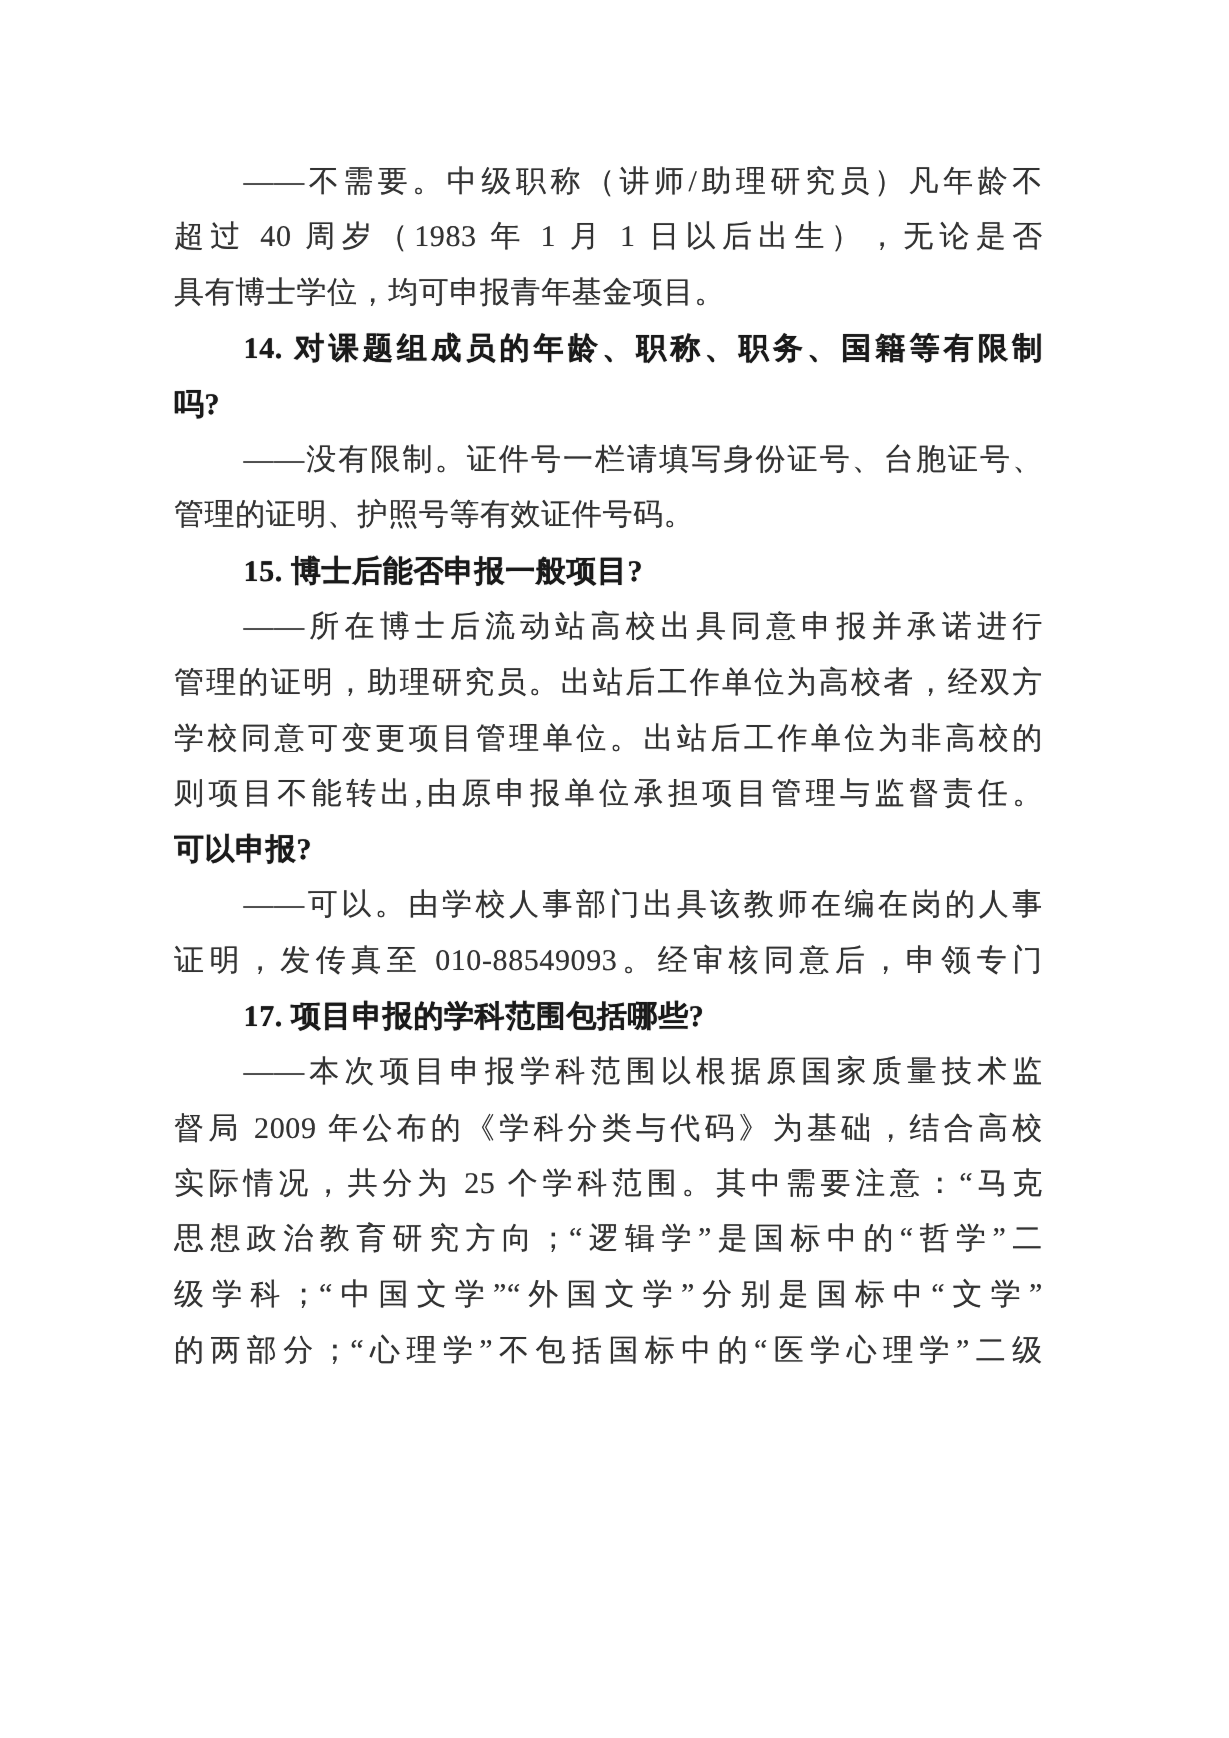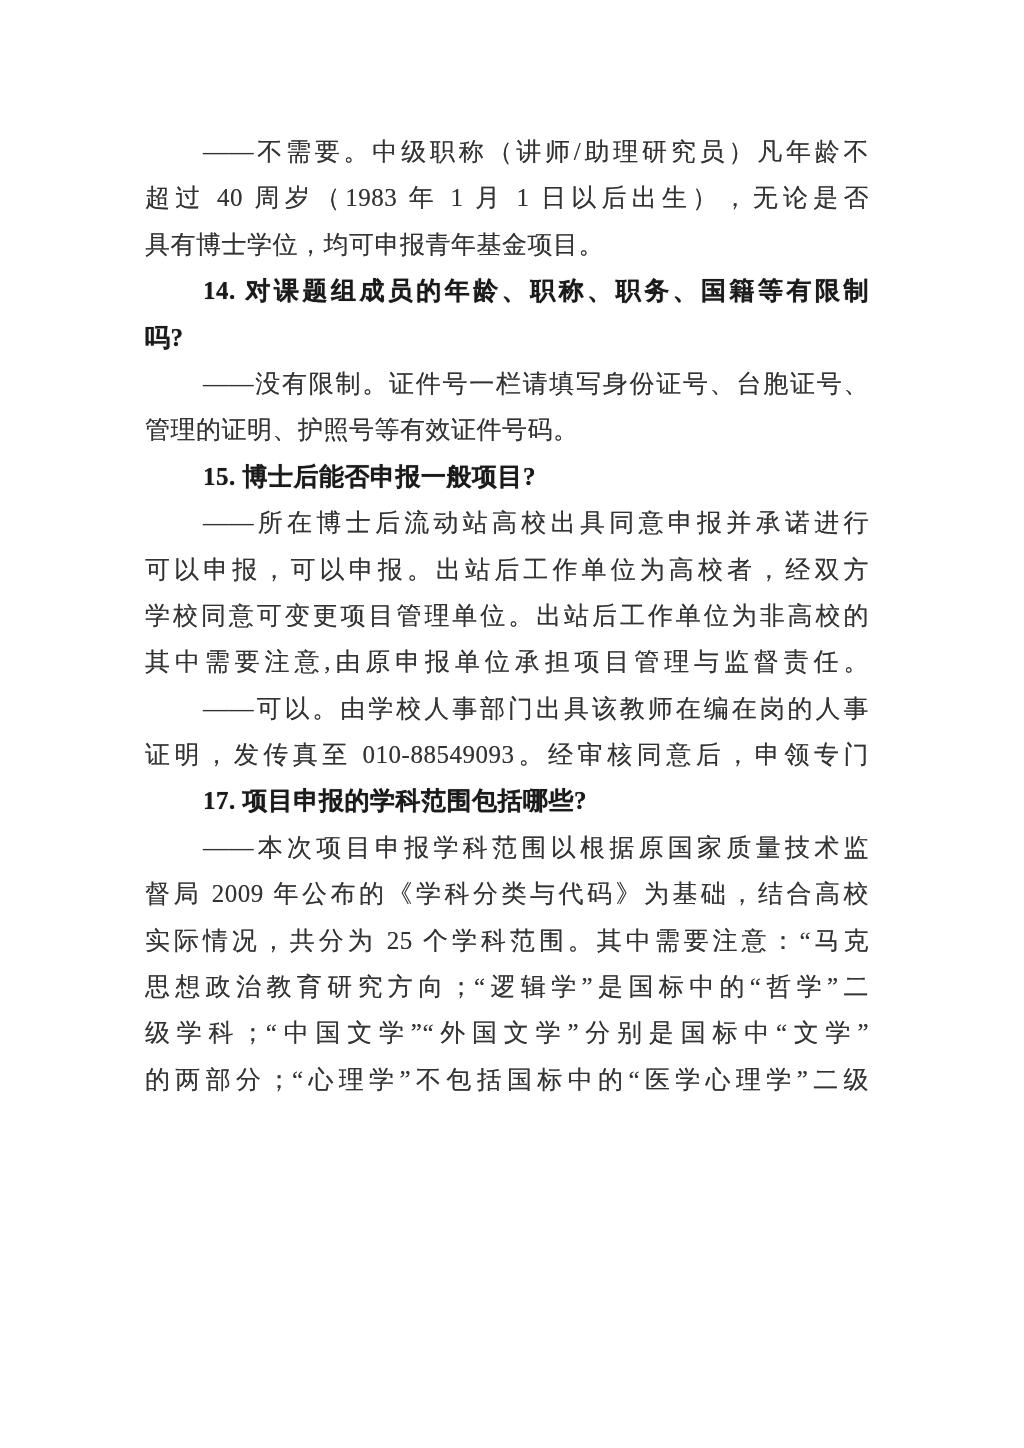--- a/index.html
+++ b/index.html
@@ -50,23 +50,24 @@
   <div class="doc" id="doc">
       <div class="line indent fill">——不需要。中级职称（讲师/助理研究员）凡年龄不</div>
       <div class="line fill">超过 40 周岁（1983 年 1 月 1 日以后出生），无论是否</div>
       <div class="line">具有博士学位，均可申报青年基金项目。</div>
       <div class="line heading indent fill">14. 对课题组成员的年龄、职称、职务、国籍等有限制</div>
       <div class="line heading">吗?</div>
       <div class="line indent fill">——没有限制。证件号一栏请填写身份证号、台胞证号、</div>
       <div class="line">管理的证明、护照号等有效证件号码。</div>
       <div class="line heading indent">15. 博士后能否申报一般项目?</div>
       <div class="line indent fill">——所在博士后流动站高校出具同意申报并承诺进行</div>
-      <div class="line fill">可以申报，可以申报。出站后工作单位为高校者，经双方</div>
+      <div class="line fill">管理的证明，助理研究员。出站后工作单位为高校者，经双方</div>
       <div class="line fill">学校同意可变更项目管理单位。出站后工作单位为非高校的</div>
-      <div class="line fill">其中需要注意,由原申报单位承担项目管理与监督责任。</div>
+      <div class="line fill">则项目不能转出,由原申报单位承担项目管理与监督责任。</div>
+      <div class="line heading">可以申报?</div>
       <div class="line indent fill">——可以。由学校人事部门出具该教师在编在岗的人事</div>
       <div class="line fill">证明，发传真至 010-88549093。经审核同意后，申领专门</div>
       <div class="line heading indent">17. 项目申报的学科范围包括哪些?</div>
       <div class="line indent fill">——本次项目申报学科范围以根据原国家质量技术监</div>
       <div class="line fill">督局 2009 年公布的《学科分类与代码》为基础，结合高校</div>
       <div class="line fill">实际情况，共分为 25 个学科范围。其中需要注意：“马克</div>
       <div class="line fill">思想政治教育研究方向；“逻辑学”是国标中的“哲学”二</div>
       <div class="line fill">级学科；“中国文学”“外国文学”分别是国标中“文学”</div>
       <div class="line fill">的两部分；“心理学”不包括国标中的“医学心理学”二级</div>
     </div>

